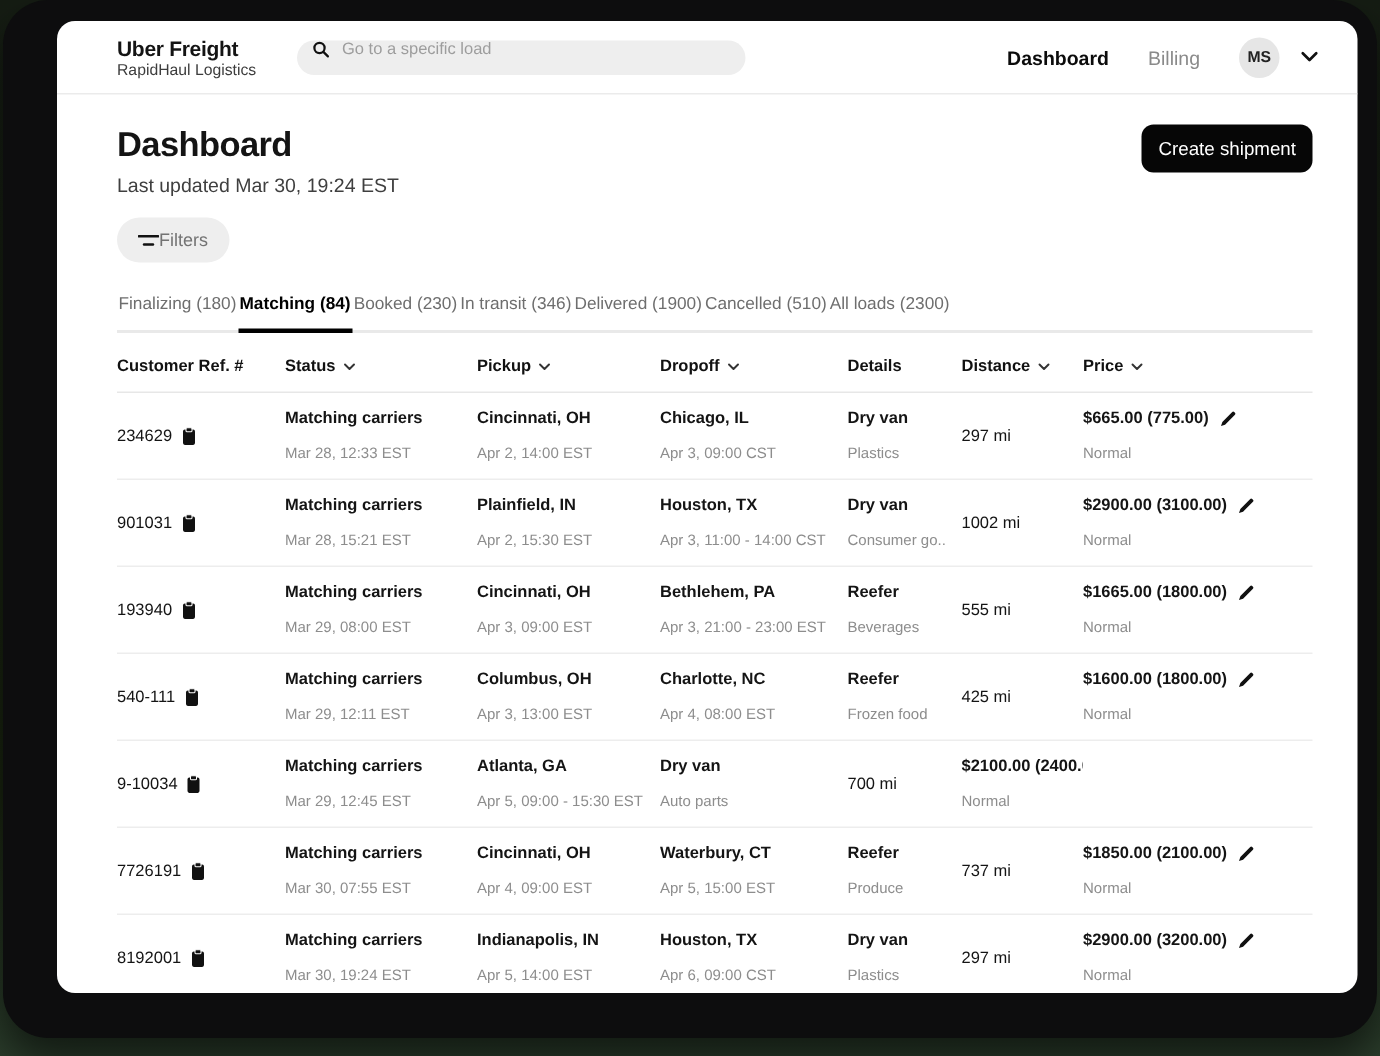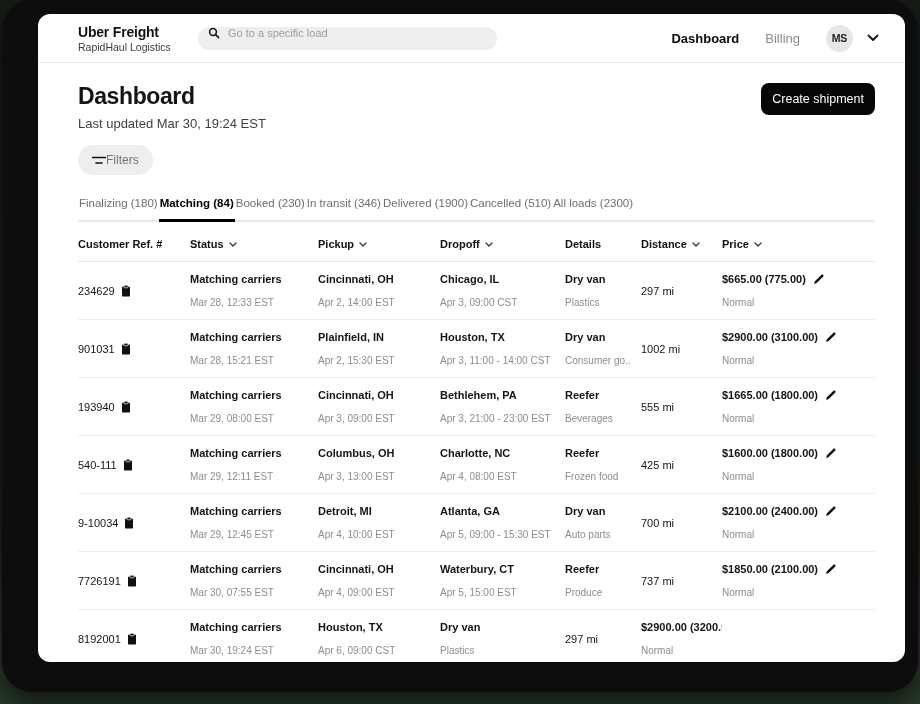--- a/index.html
+++ b/index.html
@@ -371,24 +371,20 @@
                     <rect x="1" y="1.4" width="8" height="10.2" rx="1.2" fill="#111"></rect>
                     <rect x="3" y="0.2" width="4" height="2.6" rx="0.7" fill="#111" stroke="#fff" stroke-width="0.7"></rect>
                   </svg>
                 </span>
               </div>
             <div class="cell">
                 <div class="l1">Matching carriers</div>
                 <div class="l2">Mar 29, 12:45 EST</div>
               </div>
             <div class="cell">
-                <div class="l1">Detroit, MI</div>
-                <div class="l2">Apr 4, 10:00 EST</div>
-              </div>
-            <div class="cell">
                 <div class="l1">Atlanta, GA</div>
                 <div class="l2">Apr 5, 09:00 - 15:30 EST</div>
               </div>
             <div class="cell">
                 <div class="l1">Dry van</div>
                 <div class="l2">Auto parts</div>
               </div>
             <div class="cell dist">700 mi</div>
             <div class="cell">
                 <div class="l1 price-line">
@@ -449,20 +445,24 @@
                 <span class="iconbtn">
                   <svg width="10" height="12" viewBox="0 0 10 12">
                     <rect x="1" y="1.4" width="8" height="10.2" rx="1.2" fill="#111"></rect>
                     <rect x="3" y="0.2" width="4" height="2.6" rx="0.7" fill="#111" stroke="#fff" stroke-width="0.7"></rect>
                   </svg>
                 </span>
               </div>
             <div class="cell">
                 <div class="l1">Matching carriers</div>
                 <div class="l2">Mar 30, 19:24 EST</div>
+              </div>
+            <div class="cell">
+                <div class="l1">Indianapolis, IN</div>
+                <div class="l2">Apr 5, 14:00 EST</div>
               </div>
             <div class="cell">
                 <div class="l1">Houston, TX</div>
                 <div class="l2">Apr 6, 09:00 CST</div>
               </div>
             <div class="cell">
                 <div class="l1">Dry van</div>
                 <div class="l2">Plastics</div>
               </div>
             <div class="cell dist">297 mi</div>

